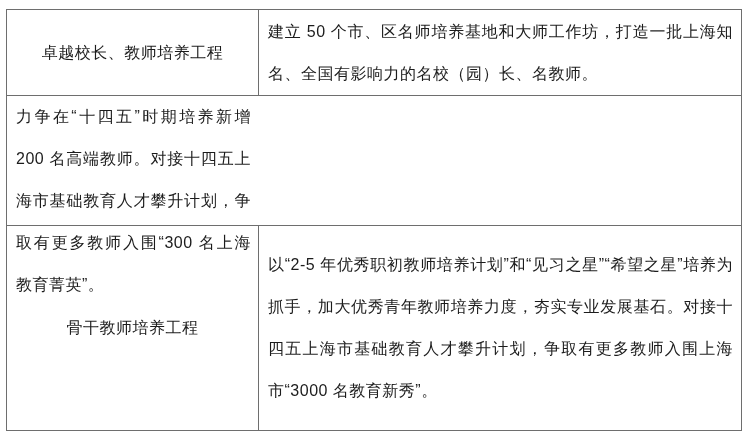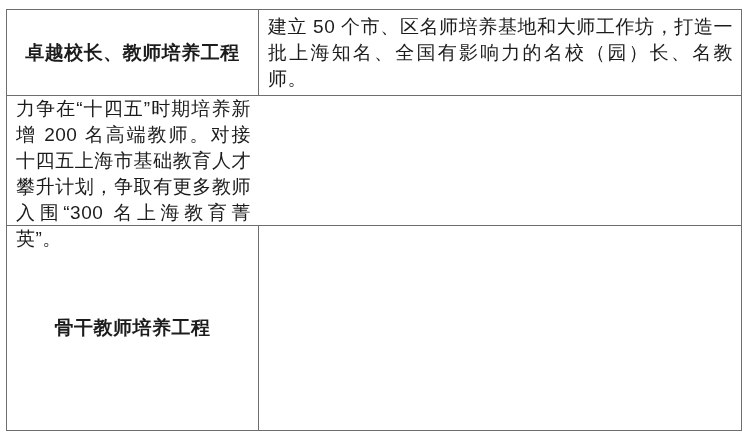--- a/index.html
+++ b/index.html
@@ -36,30 +36,29 @@
     border-bottom: 1px solid #6e6e6e;
     box-sizing: border-box;
   }
   .row:last-child {
     border-bottom: none;
   }
   .cell {
     box-sizing: border-box;
     display: flex;
     align-items: center;
-    font-size: 19px;
-    line-height: 26px;
+    font-size: 16px;
+    line-height: 42px;
     letter-spacing: 0.5px;
   }
   .cell.left {
     border-right: 1px solid #6e6e6e;
     justify-content: center;
     text-align: left;
     padding: 0 6px;
-    font-weight: bold;
   }
   .cell.right {
     padding: 0 8px 0 9px;
   }
   .cell.right .txt {
     width: 100%;
     text-align: justify;
     text-justify: inter-ideograph;
   }
 </style>
@@ -81,16 +80,19 @@
     <div class="row">
       <div class="cell right">
         <div class="txt">力争在“十四五”时期培养新增 200 名高端教师。对接十四五上海市基础教育人才攀升计划，争取有更多教师入围“300 名上海教育菁英”。</div>
       </div>
     </div>
 
     <div class="row">
       <div class="cell left">
         <span class="txt">骨干教师培养工程</span>
       </div>
+      <div class="cell right">
+        <div class="txt">以“2-5 年优秀职初教师培养计划”和“见习之星”“希望之星”培养为抓手，加大优秀青年教师培养力度，夯实专业发展基石。对接十四五上海市基础教育人才攀升计划，争取有更多教师入围上海市“3000 名教育新秀”。</div>
+      </div>
     </div>
 
   </div>
 </div>
 
 </body></html>

